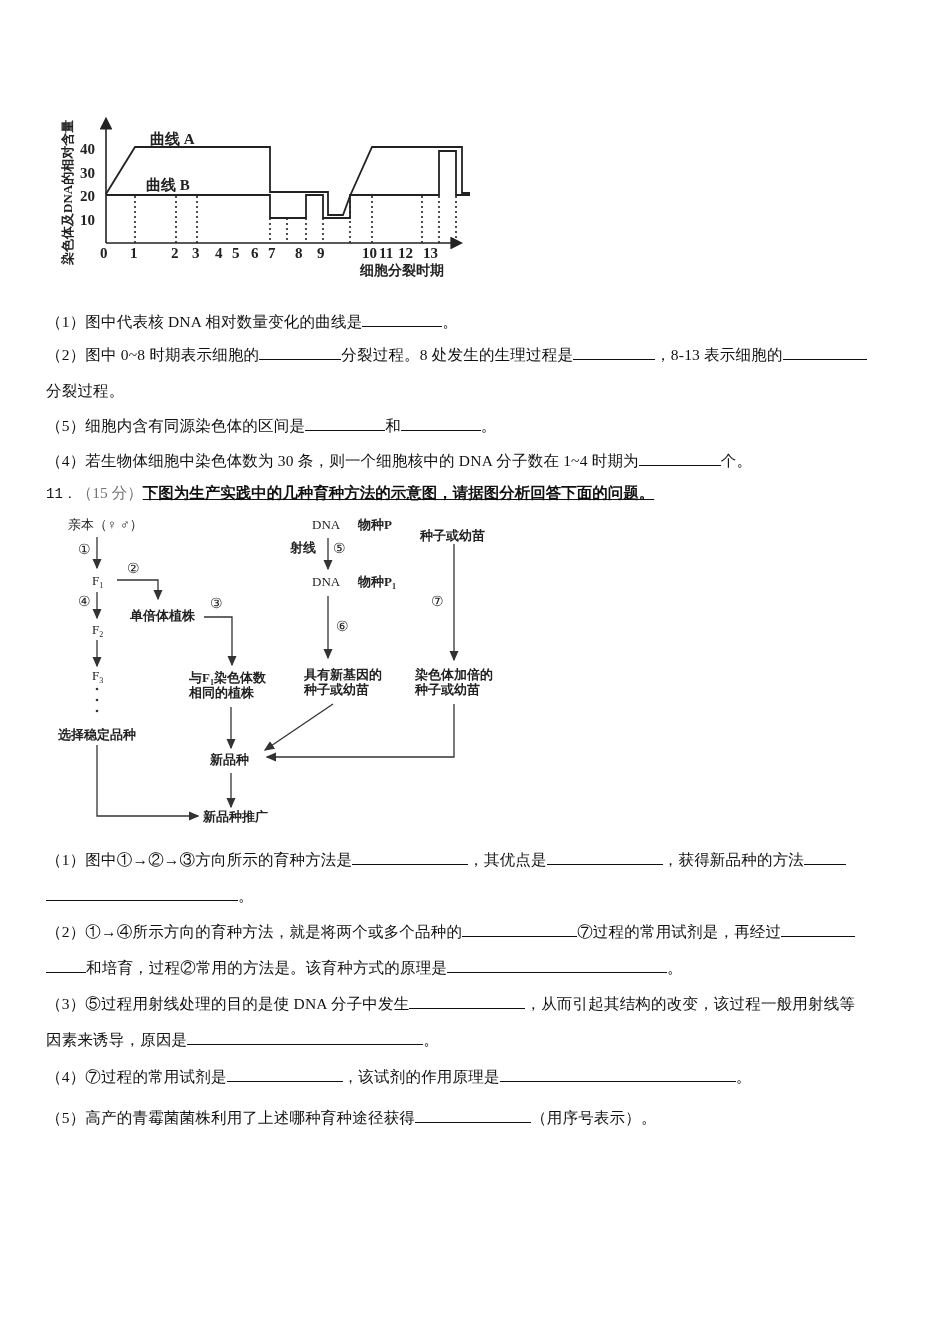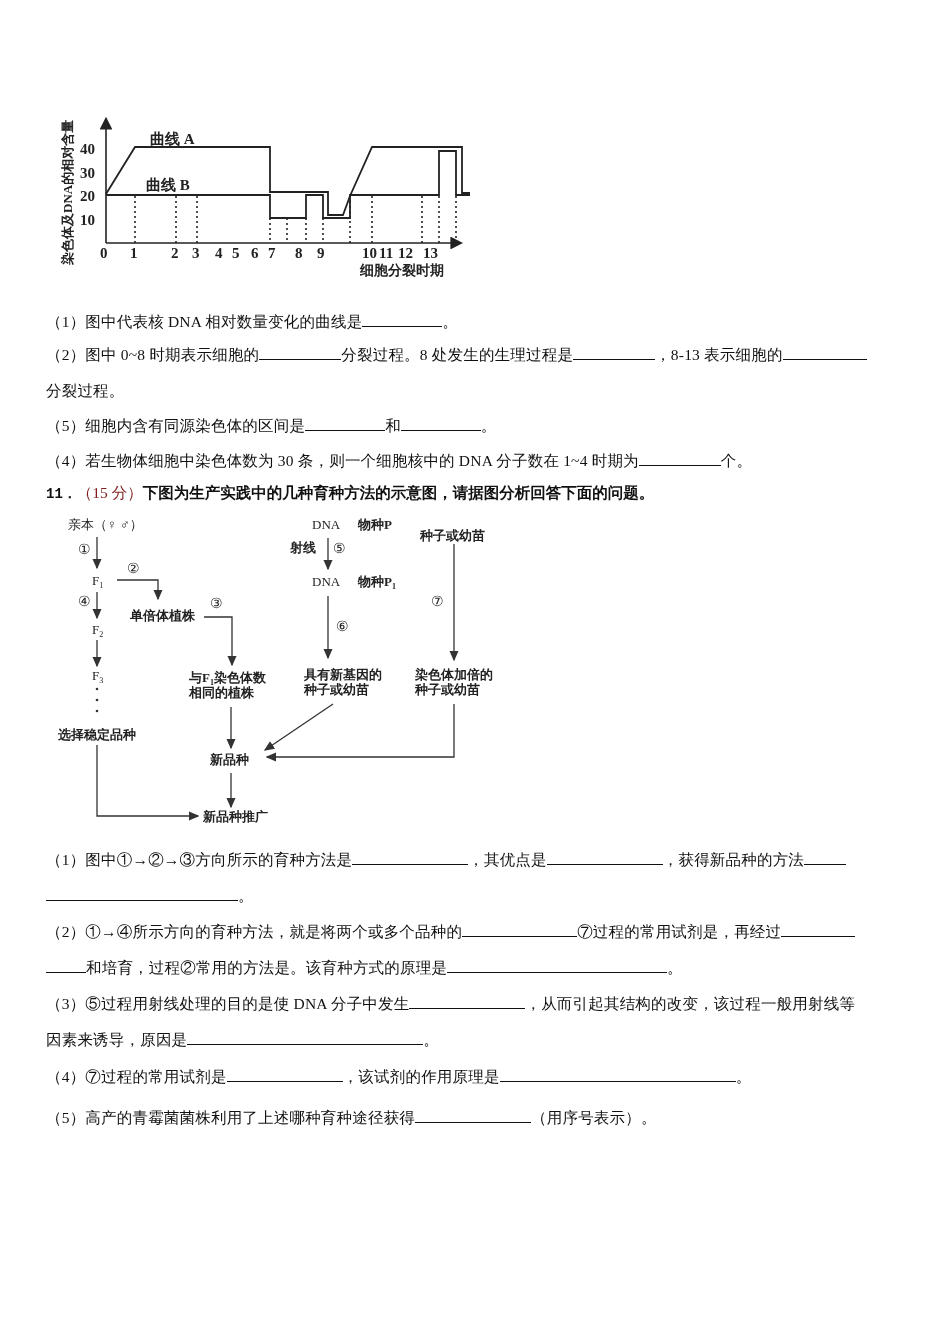--- a/index.html
+++ b/index.html
@@ -2,23 +2,23 @@
 <html><head>
 <meta charset="utf-8">
 <style>
   html, body { margin: 0; padding: 0; background: #ffffff; }
   body { width: 950px; height: 1344px; position: relative; overflow: hidden;
          font-family: "Liberation Serif", "DejaVu Serif", serif; color: #111; }
   .abs { position: absolute; }
   .line { position: absolute; left: 46px; font-size: 15.5px; font-weight: normal; white-space: nowrap; letter-spacing: 0.2px; }
   .blank { display: inline-block; border-bottom: 1.3px solid #111; height: 14px; vertical-align: baseline; }
   .qhead { position: absolute; left: 46px; top: 483px; font-size: 15.5px; white-space: nowrap; }
-  .qhead .num { font-weight: bold; font-family: "Liberation Mono", "DejaVu Sans Mono", monospace; font-size: 14px; }
-  .qhead .pts { font-weight: normal; color: #7f1d1d; }
-  .qhead .txt { font-weight: bold; }
+  .qhead .num { font-weight: normal; font-family: "Liberation Mono", "DejaVu Sans Mono", monospace; font-size: 14px; }
+  .qhead .pts { font-weight: normal; color: #737373; }
+  .qhead .txt { font-weight: bold; text-decoration: underline; }
   svg text { font-family: "Liberation Serif", "DejaVu Serif", serif; }
   .dlabel { font-size: 13px; font-weight: bold; fill: #222; }
   .dlabel-n { font-size: 13px; fill: #222; }
 </style>
 </head>
 <body>
 
 <svg class="abs" style="left:50px;top:100px" width="420" height="190" viewBox="0 0 420 190">
   <defs>
     <marker id="arr" markerWidth="8" markerHeight="8" refX="6" refY="4" orient="auto">

